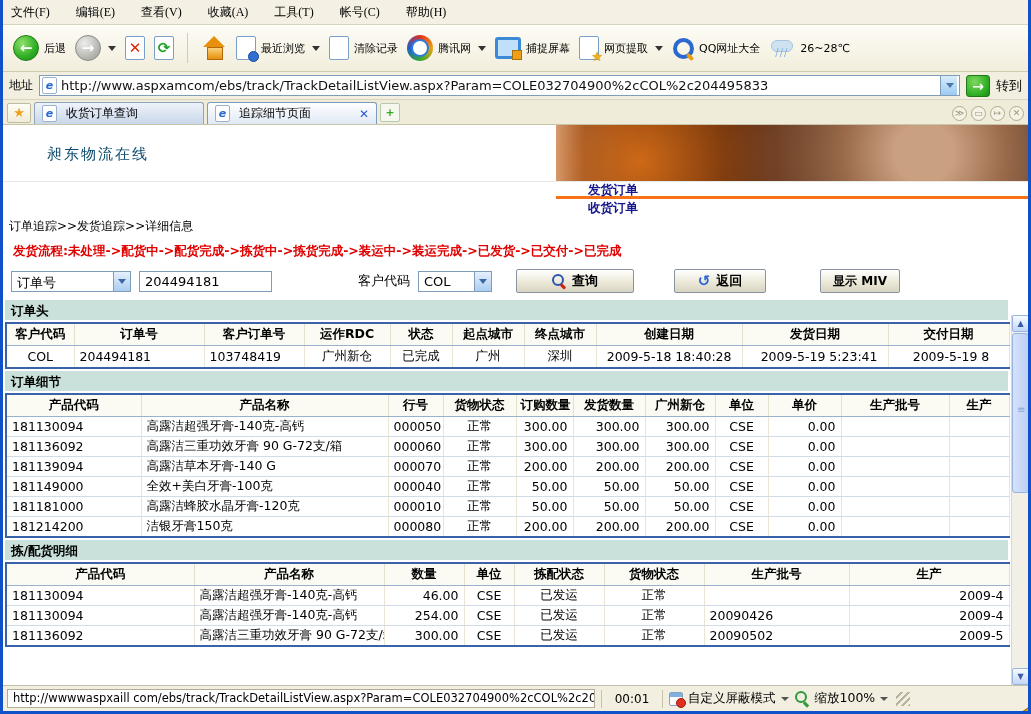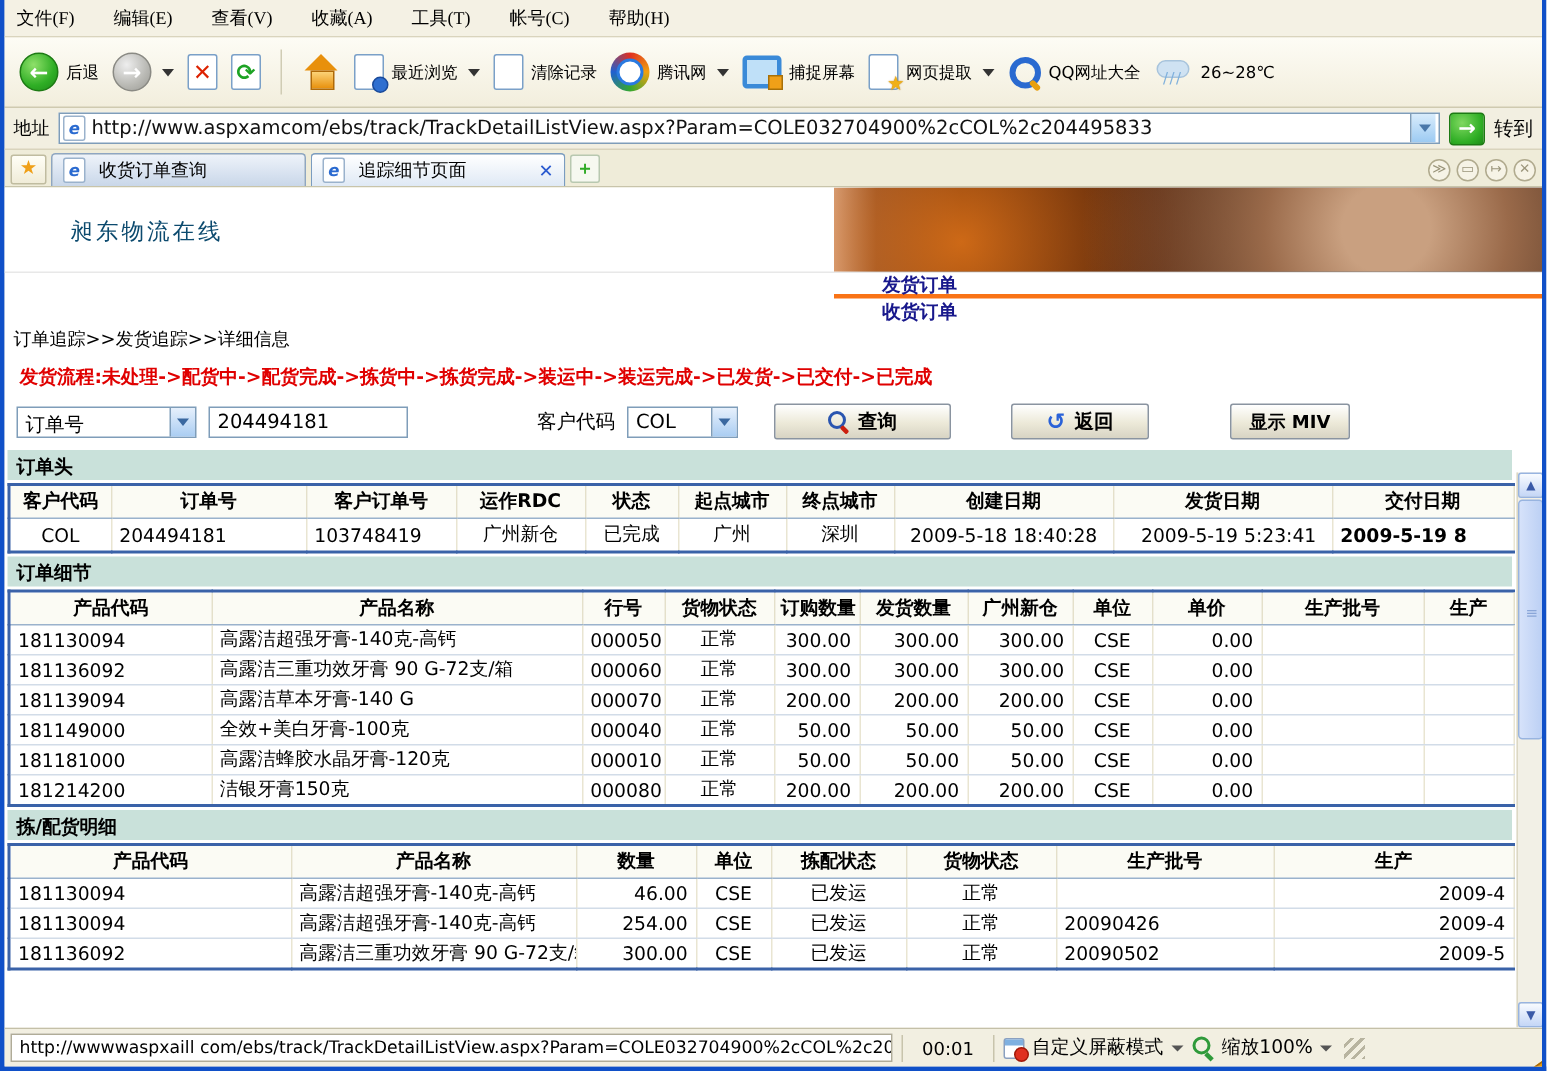--- a/index.html
+++ b/index.html
@@ -127,21 +127,21 @@
   table.tbl{ border-collapse:collapse; table-layout:fixed; width:1003px; border-top:2px solid #3a62a8; border-bottom:2px solid #3a62a8; border-left:2px solid #3a62a8; background:#fff;}
   table.tbl th{ font-weight:bold; font-size:12.5px; text-align:center; background:#fbfbf4; border-bottom:1px solid #9ab2cc; border-right:1px solid #e4e0ca; padding:2px 4px; white-space:nowrap; overflow:hidden;}
   table.tbl td{ font-size:12.5px; border-bottom:1px solid #d2dce8; border-right:1px solid #e9e5d2; padding:1px 5px; white-space:nowrap; overflow:hidden;}
   .tbl-head th{ height:22px; } .tbl-head td{ height:22px; }
   .tbl-detail td{ height:19px; } .tbl-pick td{ height:19px; }
   .tbl-pick th{ font-size:12px; padding:1px 4px;}
 
   .tbl-head td:nth-child(1){ text-align:center; }
   .tbl-head td:nth-child(4),.tbl-head td:nth-child(5),.tbl-head td:nth-child(6),.tbl-head td:nth-child(7){ text-align:center; }
   .tbl-head td:nth-child(8),.tbl-head td:nth-child(9){ text-align:right; padding-right:10px;margin-left:12px;}
-  .tbl-head td:nth-child(10){ text-align:left; padding-right:0;font-weight:bold;}
+  .tbl-head td:nth-child(10){ text-align:center; padding-right:0;}
   .tbl-detail td:nth-child(4),.tbl-detail td:nth-child(8){ text-align:center; }
   .tbl-detail td:nth-child(5),.tbl-detail td:nth-child(6),.tbl-detail td:nth-child(7),.tbl-detail td:nth-child(9){ text-align:right; }
   .tbl-pick td:nth-child(3){ text-align:right; }
   .tbl-pick td:nth-child(4),.tbl-pick td:nth-child(5),.tbl-pick td:nth-child(6){ text-align:center; }
   .tbl-pick td:nth-child(8){ text-align:right; }
 
   
   .v-scrollbar{ position:absolute; right:0; top:190px; bottom:0; width:17px; background:#f2f0e6; border-left:1px solid #dcd8c4;}
   .sb-btn{ width:17px; height:17px; background:linear-gradient(#f8fbff,#c4d6f6); border:1px solid #98b4e0; border-radius:2px; color:#3a5aa8; font-size:8px; text-align:center; line-height:15px;}
   .sb-btn.down{ position:absolute; bottom:0; }

